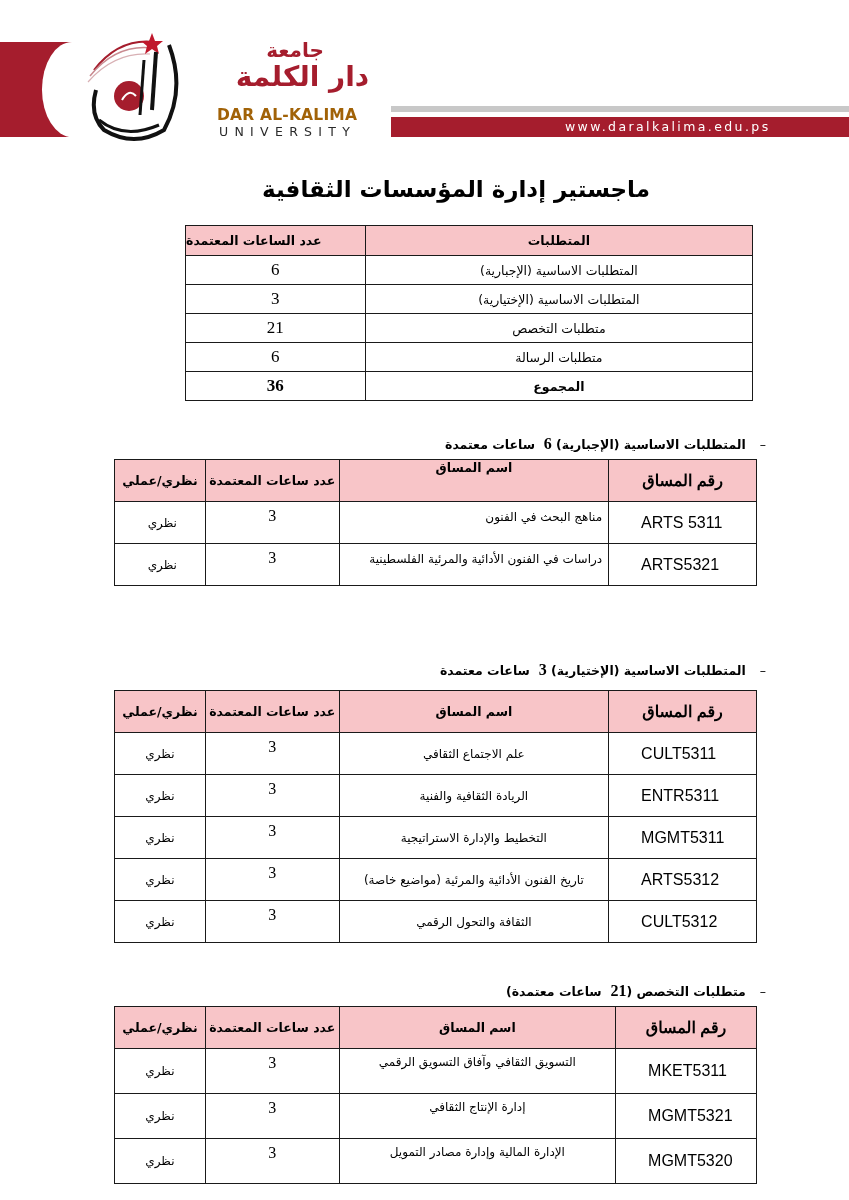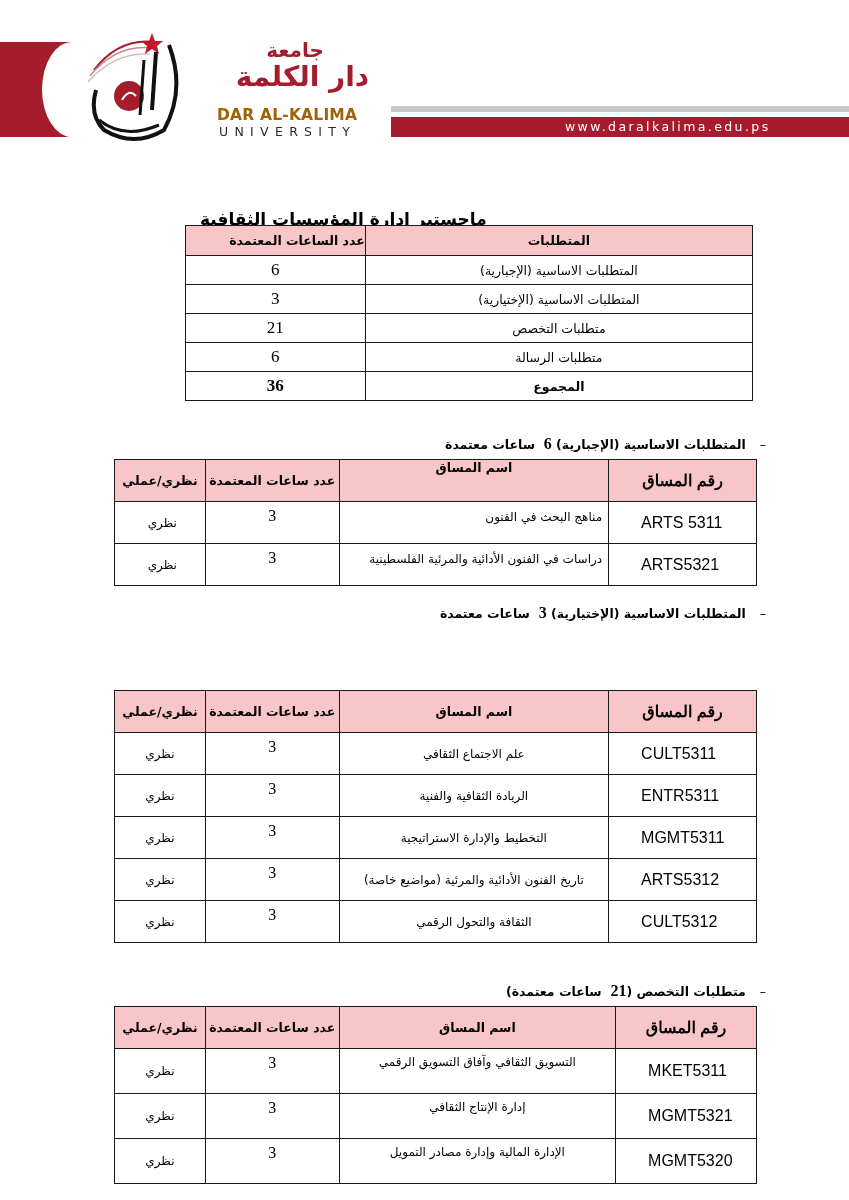--- a/index.html
+++ b/index.html
@@ -12,26 +12,26 @@
   .logo-emblem { position: absolute; left: 74px; top: 30px; width: 120px; height: 115px; }
   .logo-ar-top { position: absolute; left: 230px; top: 38px; width: 130px; text-align: center; font-family: "DejaVu Sans", sans-serif; font-weight: bold; font-size: 20px; color: #a51d2d; direction: rtl; }
   .logo-ar-main { position: absolute; left: 225px; top: 60px; width: 155px; text-align: center; font-family: "DejaVu Sans", sans-serif; font-weight: bold; font-size: 28px; color: #a51d2d; direction: rtl; line-height: 34px; }
   .logo-en-1 { position: absolute; left: 217px; top: 106px; width: 155px; font-family: "DejaVu Sans", sans-serif; font-weight: bold; font-size: 15.5px; color: #a16207; letter-spacing: 0.2px; }
   .logo-en-2 { position: absolute; left: 219px; top: 124px; width: 155px; font-family: "DejaVu Sans", sans-serif; font-size: 12.5px; color: #2a2a2a; letter-spacing: 6.3px; }
   .lh-gray-bar { position: absolute; left: 391px; top: 106px; width: 458px; height: 6px; background: #c8c8c8; }
   .lh-red-bar { position: absolute; left: 391px; top: 117px; width: 458px; height: 20px; background: #a51d2d; }
   .lh-url { position: absolute; left: 565px; top: 118px; font-family: "DejaVu Sans", sans-serif; font-size: 12.5px; color: #fff; letter-spacing: 2.4px; line-height: 18px; }
 
   
-  .doc-title { position: absolute; left: 200px; top: 176px; width: 450px; text-align: left; direction: rtl; font-family: "DejaVu Sans", sans-serif; font-weight: bold; font-size: 17px; margin-top: 33px; }
+  .doc-title { position: absolute; left: 200px; top: 176px; width: 450px; text-align: right; direction: rtl; font-family: "DejaVu Sans", sans-serif; font-weight: bold; font-size: 23px; }
 
   
   table { position: absolute; border-collapse: collapse; direction: rtl; font-family: "DejaVu Sans", sans-serif; }
   td, th { border: 1.5px solid #1a1a1a; font-weight: normal; }
-  th { background: #f8c5c8; font-size: 12.5px; font-weight: bold; text-align: right; }
+  th { background: #f8c5c8; font-size: 12.5px; font-weight: bold; text-align: left; }
 
   .summary { left: 185px; top: 225px; width: 568px; }
   .summary th { height: 30px; }
   .summary td { height: 29px; font-size: 12.5px; }
   .summary .c-req { width: 388px; text-align: center; }
   .summary .c-hrs { width: 180px; text-align: center; font-family: "Liberation Serif", serif; font-size: 17px; }
   .summary tr.total td { font-weight: bold; }
 
   .section-head { position: absolute; right: 83px; direction: rtl; font-family: "DejaVu Sans", sans-serif; font-weight: bold; font-size: 12.5px; }
   .section-head .dash { font-weight: normal; margin-left: 14px; }
@@ -126,21 +126,21 @@
   </tr>
   <tr>
     <td class="c-code">ARTS5321</td>
     <td class="c-name">دراسات في الفنون الأدائية والمرئية الفلسطينية</td>
     <td class="c-hrs">3</td>
     <td class="c-type">نظري</td>
   </tr>
 </tbody>
   </table>
 
-<div class="section-head" style="top:604px;">
+<div class="section-head" style="top:661px;">
   <span class="dash">–</span><span>المتطلبات الاساسية (الإختيارية)</span>&nbsp;<span class="num">3</span>&nbsp;&nbsp;<span>ساعات معتمدة</span>
 </div>
 <table class="courses t2">
   <tbody>
       <tr>
     <th class="c-code" style="text-align:center;padding:0;">رقم المساق</th>
     <th class="c-name">اسم المساق</th>
     <th class="c-hrs" style="vertical-align:middle;padding:0;font-family:'DejaVu Sans',sans-serif;font-size:12.5px;">عدد ساعات المعتمدة</th>
     <th class="c-type" style="text-align:center;padding:0;">نظري/عملي</th>
   </tr>

